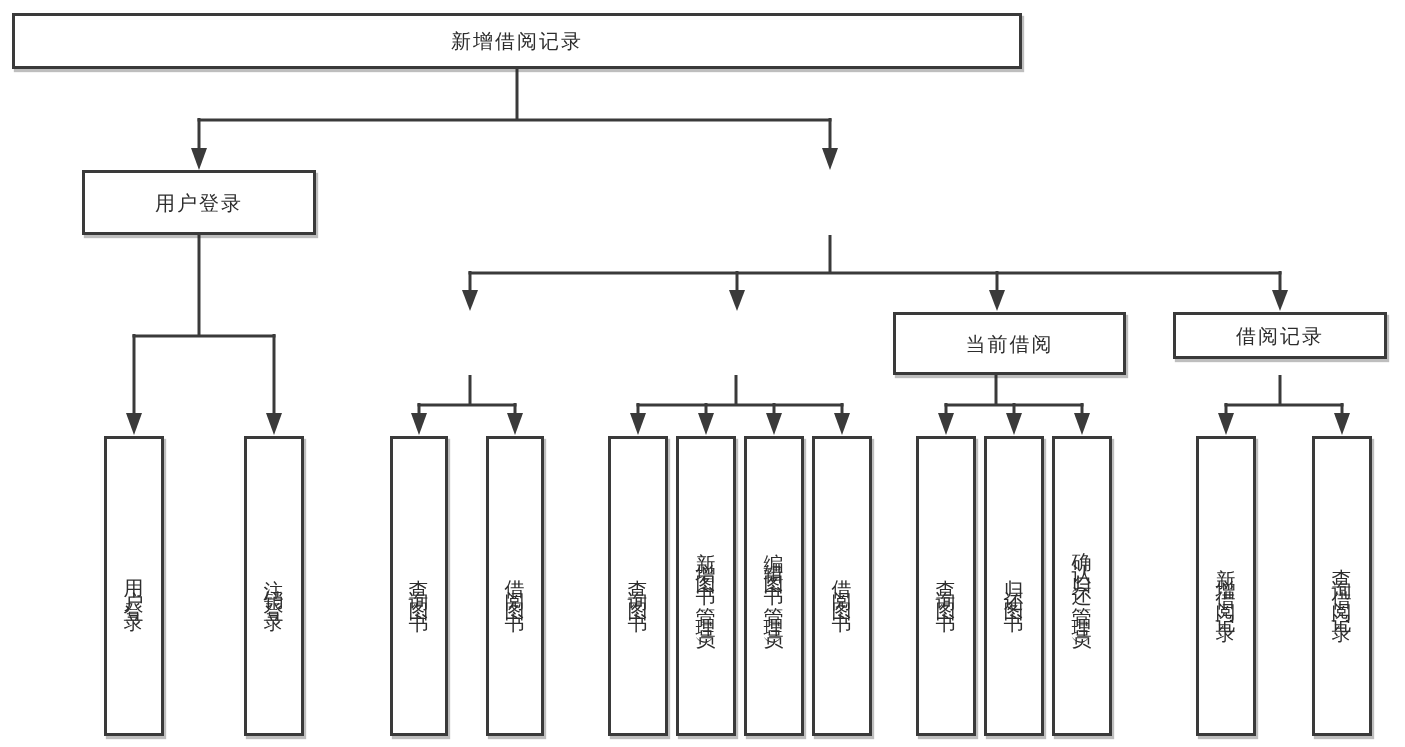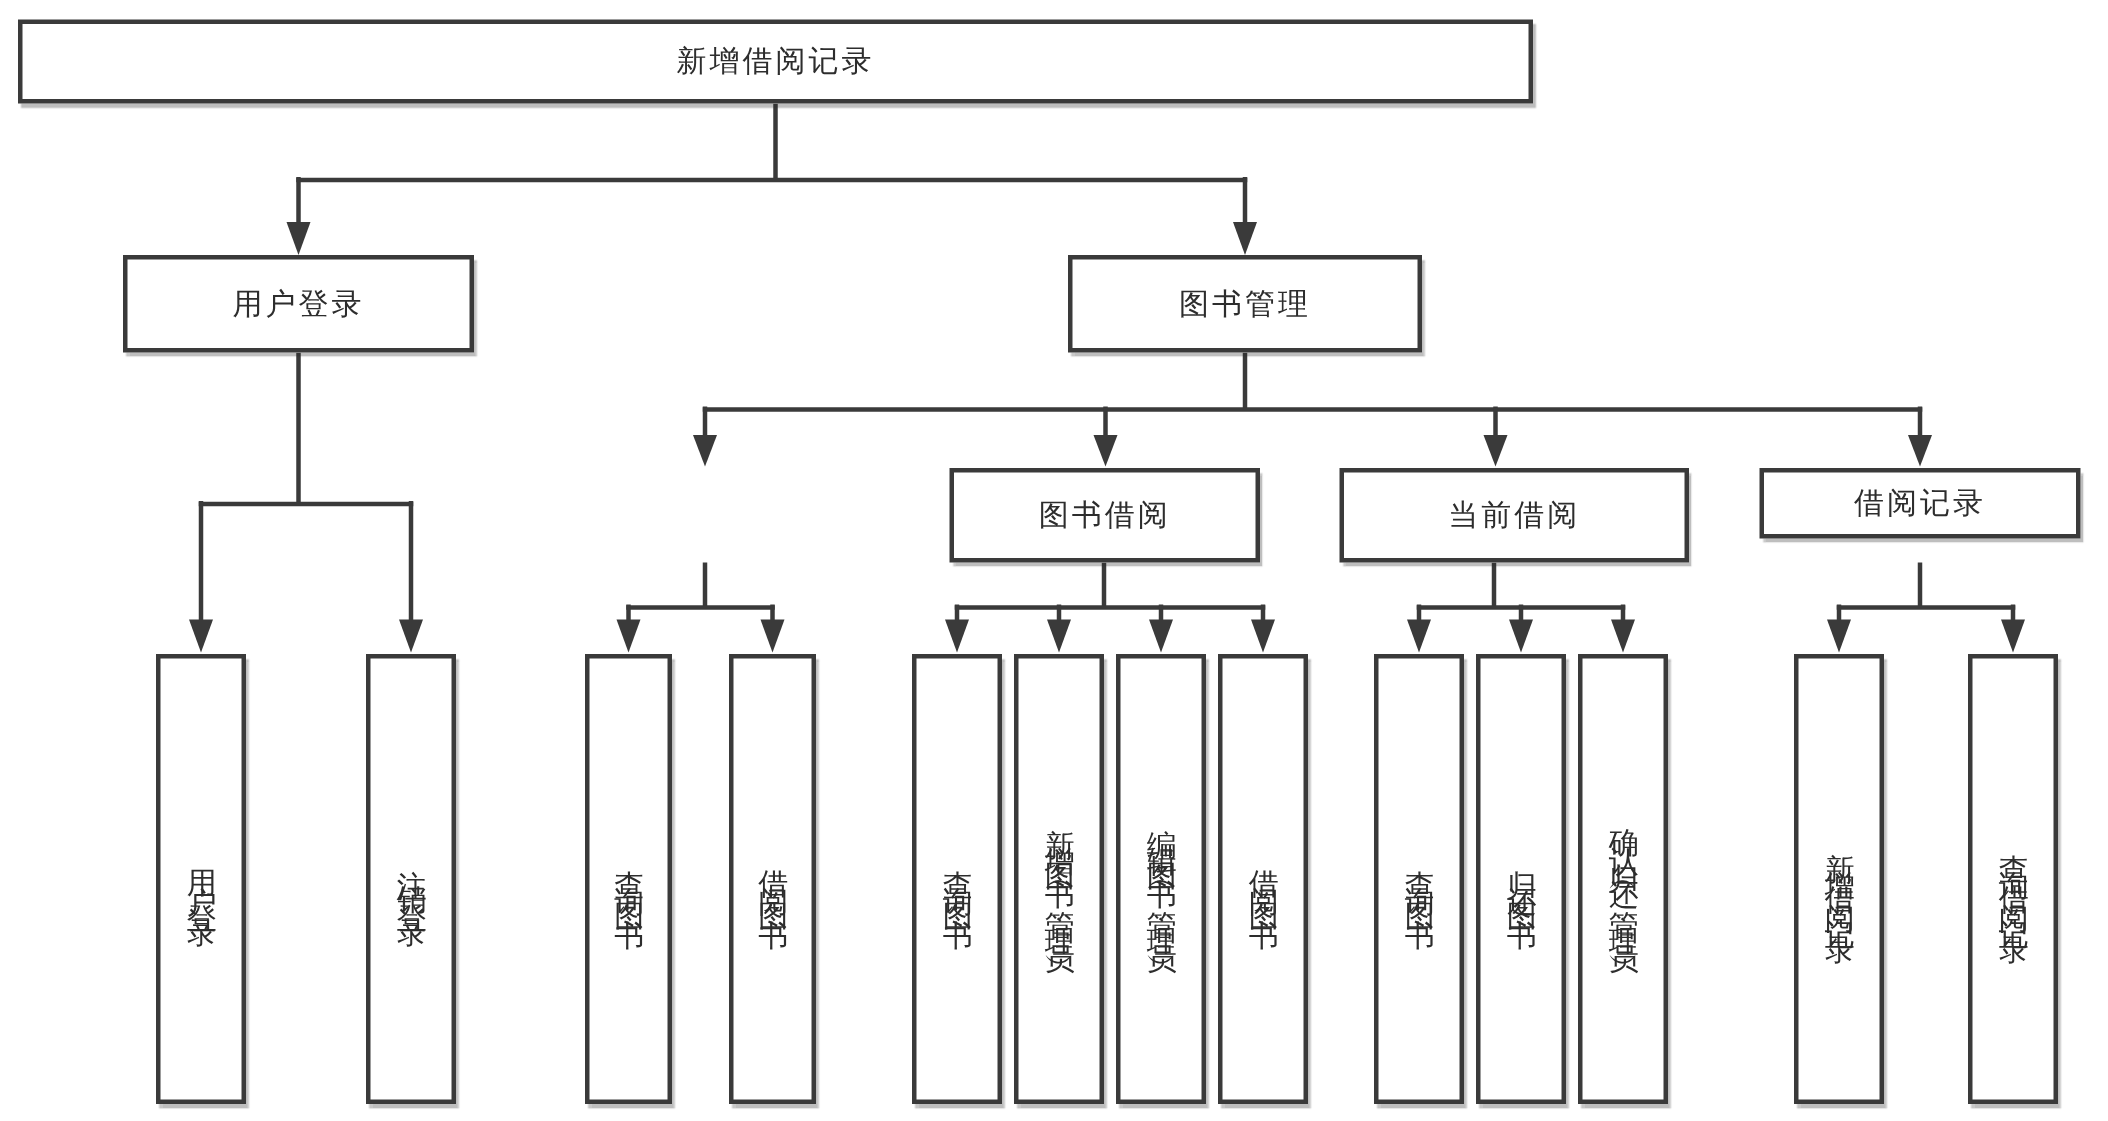--- a/index.html
+++ b/index.html
@@ -141,27 +141,21 @@
     </g>
   </svg>
 
   <div class="node b-root">
     <span class="lbl">新增借阅记录</span>
   </div>
 
   <div class="node b-userlogin">
     <span class="lbl">用户登录</span>
   </div>
-  <div class="node b-bookmgmt">
-    <span class="lbl">图书管理</span>
-  </div>
-
-  <div class="node b-borrow">
-    <span class="lbl">图书借阅</span>
-  </div>
+
   <div class="node b-current">
     <span class="lbl">当前借阅</span>
   </div>
   <div class="node b-records">
     <span class="lbl">借阅记录</span>
   </div>
 
   <div class="node v leaf b-l1">
     <span class="lbl">用户登录</span>
   </div>

